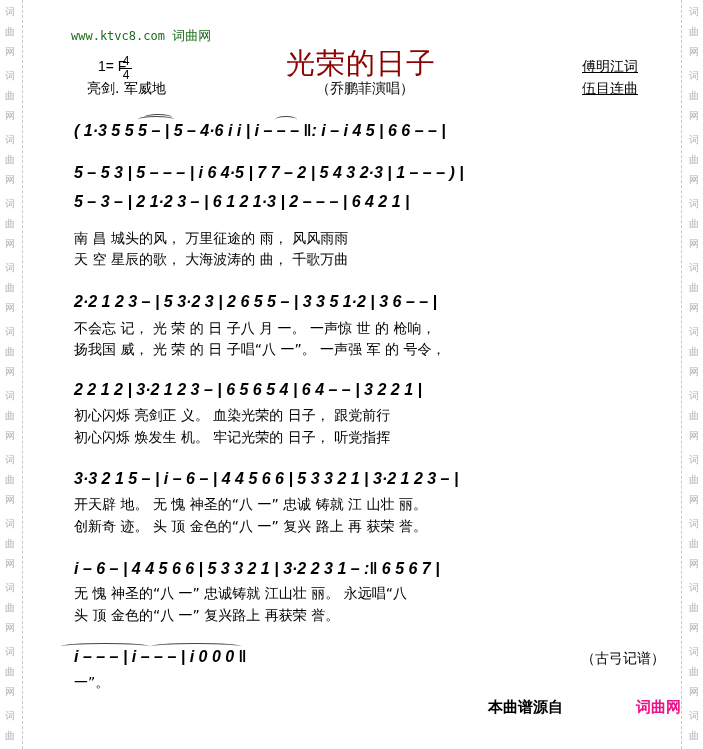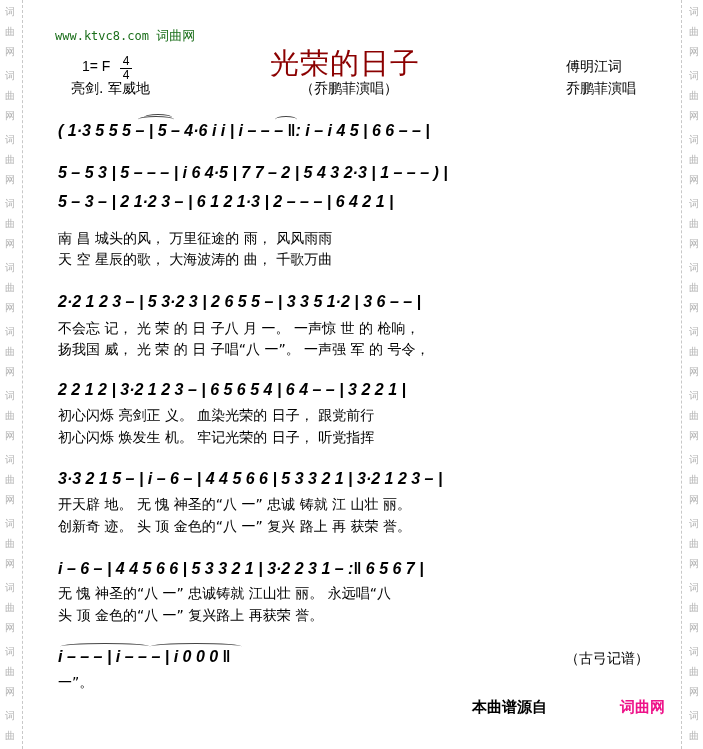--- a/index.html
+++ b/index.html
@@ -3,30 +3,30 @@
 <meta charset="utf-8">
 <style>
   html, body { margin:0; padding:0; background:#ffffff; }
   body { width:703px; height:749px; position:relative; overflow:hidden;
          font-family:"DejaVu Sans", sans-serif; color:#000; }
   .side { position:absolute; top:0; width:22px; height:749px; }
   .side.left { left:0; border-right:1px dashed #c8c8c8; }
   .side.right { left:681px; border-left:1px dashed #c8c8c8; width:22px; }
   .wm { position:absolute; left:3px; font-size:10px; line-height:20px; color:#b4b4b4; width:14px; text-align:center; }
   .side.right .wm { left:5px; }
-  .abs { position:absolute; white-space:nowrap; }
+  .abs { position:absolute; white-space:nowrap;margin-left:16px; }
   .site { left:55px; top:27px; font-family:"DejaVu Sans Mono", monospace; font-size:12px; color:#1a6e1a; }
   .site span.cn { font-family:"DejaVu Sans", sans-serif; font-size:13px; }
   .key { left:82px; top:58px; font-size:14px; font-family:"Liberation Sans", sans-serif; }
   .frac { position:absolute; left:120px; top:56px; width:12px; text-align:center; font-family:"Liberation Sans", sans-serif; font-size:12px; line-height:11px; }
   .frac .bar { border-top:1px solid #000; margin:1px 0; }
   .style { left:71px; top:80px; font-size:14px; }
   .title { left:270px; top:44px; font-size:29px; color:#8b0000; letter-spacing:1px; }
   .singer { left:300px; top:80px; font-size:14px; }
-  .credit { left:566px; font-size:14px; }
+  .credit { left:566px; font-size:14px;text-decoration:underline; }
   .notes { font-family:"Liberation Sans", sans-serif; font-weight:bold; font-style:italic; font-size:16px; letter-spacing:0; }
   .lyr { font-size:14px; }
   .arc { position:absolute; border-top:1px solid #444; border-radius:50% 50% 0 0; height:6px; }
   .source { left:472px; top:698px; font-size:15px; font-weight:bold; }
   .brand { left:620px; top:698px; font-size:15px; font-weight:bold; color:#ee1289; }
   .notator { left:565px; top:650px; font-size:14px; }
 </style>
 </head>
 <body>
 
@@ -115,21 +115,21 @@
 <div class="abs key">1= F</div>
 <div class="frac">
   <div>4</div>
   <div class="bar"></div>
   <div>4</div>
 </div>
 <div class="abs style">亮剑. 军威地</div>
 <div class="abs title">光荣的日子</div>
 <div class="abs singer">（乔鹏菲演唱）</div>
 <div class="abs credit" style="top:58px">傅明江词</div>
-<div class="abs credit" style="top:80px">乔鹏菲演唱</div>
+<div class="abs credit" style="top:80px">伍目连曲</div>
 
 <div id="score">
   <div class="abs notes" style="left:58px;top:122px">( 1·3 5 5 5 –  |  5 – 4·6 i i  |  i – – –  ‖: i – i 4 5  |  6 6 – –  |</div>
   <div class="abs notes" style="left:58px;top:164px">5 – 5 3  |  5 – – –  |  i 6 4·5  |  7 7 – 2  |  5 4 3 2·3  |  1 – – – )  |</div>
 
   <div class="abs notes" style="left:58px;top:193px">5 – 3 –  |  2 1·2 3 –  |  6 1 2 1·3  |  2 – – –  |  6 4 2 1  |</div>
   <div class="abs lyr" style="left:58px;top:230px">南    昌    城头的风，  万里征途的  雨，        风风雨雨</div>
   <div class="abs lyr" style="left:58px;top:251px">天    空    星辰的歌，  大海波涛的  曲，        千歌万曲</div>
 
   <div class="abs notes" style="left:58px;top:293px">2·2 1 2 3 –  |  5 3·2 3  |  2 6 5 5 –  |  3 3 5 1·2  |  3 6 – –  |</div>

